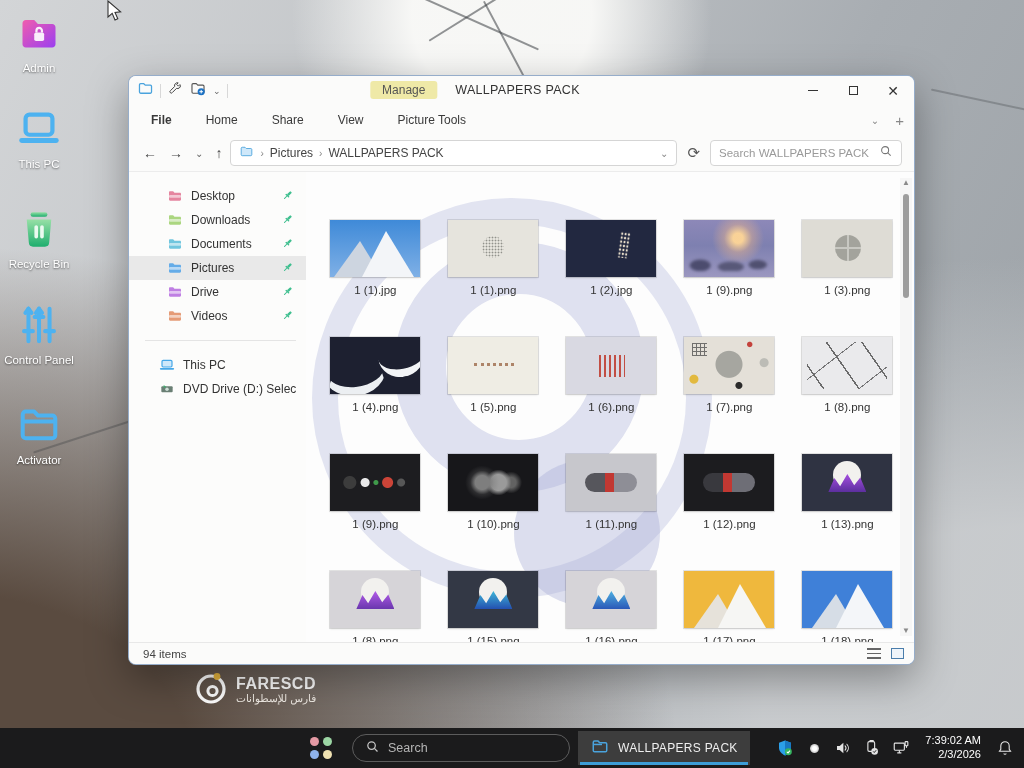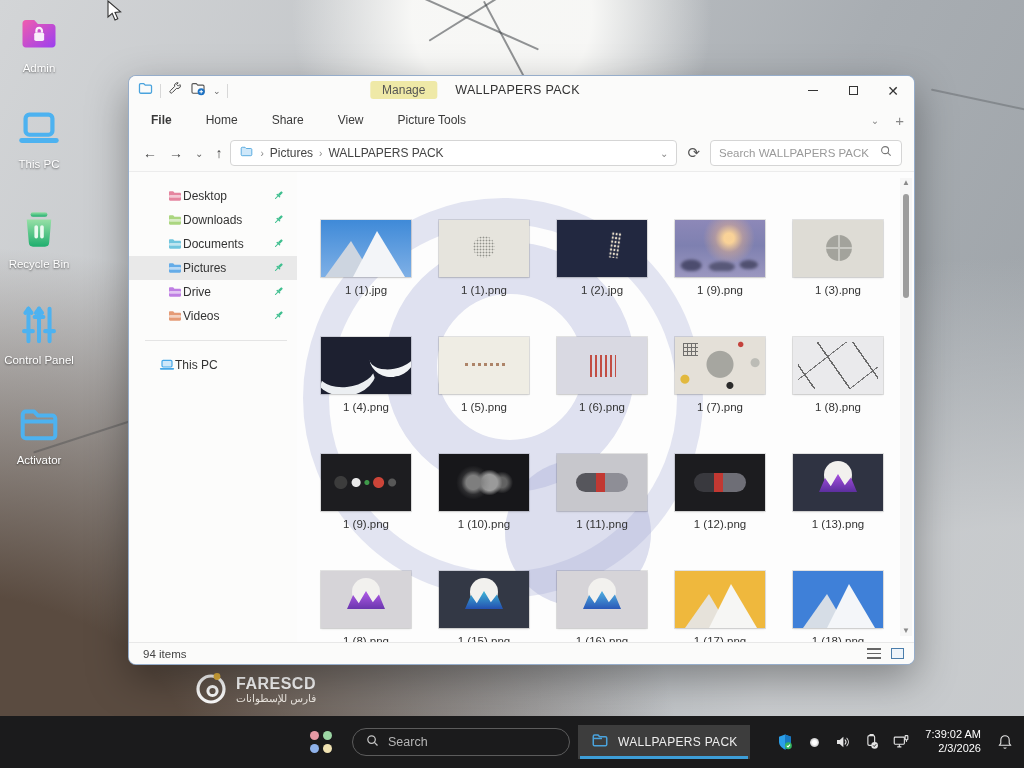--- a/index.html
+++ b/index.html
@@ -57,21 +57,21 @@
   .addressbox .addr-chevron { margin-left:auto; color:#888; font-size:10px; }
   .refresh { color:#555; font-size:15px; padding:0 2px; }
   .searchbox { flex:0 0 190px; height:26px; border:1px solid #d5d5d5; border-radius:4px; background:#fff;
     display:flex; align-items:center; padding:0 8px; gap:6px; }
   .searchbox input { border:none; outline:none; flex:1; font-size:11.5px; color:#555;
     font-family:"Liberation Sans",sans-serif; background:transparent; }
   .searchbox input::placeholder { color:#9a9a9a; }
 
   .main { flex:1 1 auto; display:flex; min-height:0; border-top:1px solid #ececec; }
   .sidebar { flex:0 0 168px; background:#fcfcfb; padding-top:12px; position:relative; }
-  .side-item { height:24px; display:flex; align-items:center; gap:0; padding:0 10px 0 38px;
+  .side-item { height:24px; display:flex; align-items:center; gap:8px; padding:0 10px 0 38px;
     font-size:12px; color:#333; position:relative; white-space:nowrap; overflow:hidden; }
   .side-item.selected { background:#e9e9e9; }
   .side-item .pin { position:absolute; right:12px; top:5px; }
   .side-sep { height:1px; background:#e4e4e4; margin:12px 10px 12px 16px; }
   .side-item.drive { padding-left:30px; }
 
   .content { flex:1 1 auto; position:relative; background:#fdfdfd; overflow:hidden; }
   .wm { position:absolute; border-radius:50%; pointer-events:none; }
   .wm.ring1 { left:6px; top:26px; width:400px; height:400px; border:26px solid rgba(165,171,214,.30); }
   .wm.ring2 { left:88px; top:70px; width:250px; height:250px; border:52px solid rgba(165,171,214,.34); }
@@ -184,21 +184,21 @@
   .sb-spacer { flex:1; }
 
   .statusbar { flex:0 0 22px; border-top:1px solid #e8e8e8; background:#fbfbfa;
     display:flex; align-items:center; padding:0 10px 0 14px; font-size:11.5px; color:#444; }
   .view-toggles { margin-left:auto; display:flex; gap:10px; align-items:center; }
   .vt-list { width:14px; height:11px; display:flex; flex-direction:column; justify-content:space-between; }
   .vt-list i { display:block; height:1.6px; background:#666; }
   .vt-thumbs { width:13px; height:11px; border:1.6px solid #4a7dab; background:#eef4fa; }
 
   
-  .taskbar { position:absolute; left:0; bottom:0; width:1024px; height:52px; background:#1b1b1c;
+  .taskbar { position:absolute; left:0; bottom:0; width:1024px; height:40px; background:#1b1b1c;
     display:flex; align-items:center; padding:0 10px; }
   .start-btn { width:26px; height:26px; margin-left:298px; display:grid;
     grid-template-columns:10px 10px; grid-template-rows:10px 10px; gap:3px; place-content:center; }
   .start-btn i { width:9px; height:9px; border-radius:50%; display:block; }
   .sd1{background:#e59aa4;} .sd2{background:#9cd6a4;} .sd3{background:#8fb2ea;} .sd4{background:#f0e2b2;}
   .tb-search { margin-left:18px; width:218px; height:28px; border:1px solid #5c5c5c; border-radius:15px;
     display:flex; align-items:center; gap:8px; padding:0 12px; }
   .tb-search input { background:transparent; border:none; outline:none; color:#ccc; font-size:12.5px;
     width:140px; font-family:"Liberation Sans",sans-serif; }
   .tb-search input::placeholder { color:#b5b5b5; }
@@ -473,20 +473,28 @@
             </svg></span>
       </div>
       <div class="side-sep"></div>
       <div class="side-item drive">
         <svg width="16" height="16" viewBox="0 0 24 24">
             <rect x="4.5" y="5" width="15" height="10" rx="1.8" fill="#cfe8fa" stroke="#45a7e8" stroke-width="1.8"></rect>
             <path d="M2.5 17.8h19" stroke="#45a7e8" stroke-width="2.4" stroke-linecap="round"></path>
           </svg>
         <span>This PC</span>
       </div>
+      <div class="side-item drive">
+        <svg width="16" height="16" viewBox="0 0 24 24">
+            <rect x="3.5" y="8" width="17" height="9" rx="1.5" fill="#6a7f74"></rect>
+            <circle cx="12" cy="12.5" r="2.6" fill="#cfe0d8"></circle>
+            <path d="M7 6l4 3-4 1z" fill="#3fae6e"></path>
+          </svg>
+        <span>DVD Drive (D:)  Selec</span>
+      </div>
     </div>
 
     <div class="content">
       <div class="wm ring1"></div>
       <div class="wm ring2"></div>
       <div class="wm dot"></div>
       <div class="grid">
   <div class="fitem">
     <div class="thumb t-pyr-blue"></div>
     <span class="fname">1 (1).jpg</span>

